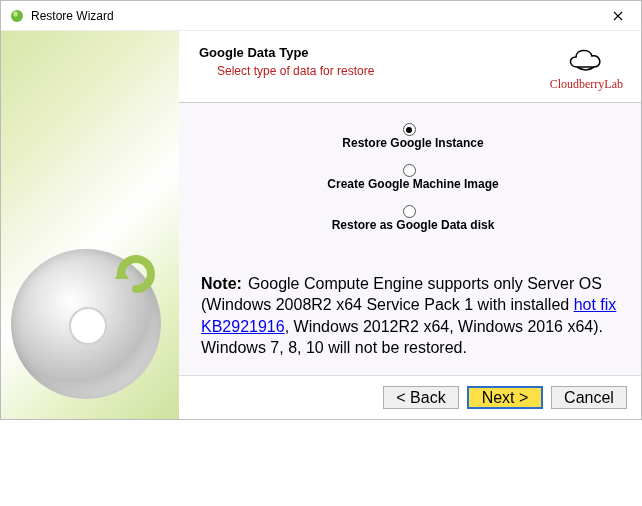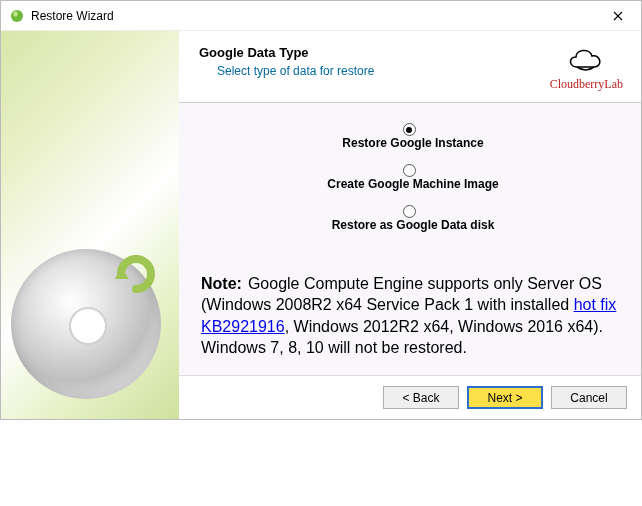--- a/index.html
+++ b/index.html
@@ -81,21 +81,21 @@
     min-width: 0;
   }
   .header {
     display: flex;
     align-items: flex-start;
     padding: 14px 18px 10px 20px;
     border-bottom: 1px solid #ccc;
   }
   .header-text { flex: 1; }
   .header-text .heading { font-weight: bold; font-size: 13px; margin-bottom: 4px; }
-  .header-text .subheading { font-size: 12px; color: #0369a1; padding-left: 18px; }
+  .header-text .subheading { font-size: 12px; color: #b91c1c; padding-left: 18px; }
   .brand { text-align: center; color: #b91c1c; font-size: 12px; font-family: Georgia, serif; }
   .brand svg { display: block; margin: 0 auto 2px; }
 
   .content {
     flex: 1;
     background: #f9f7fb;
     padding: 20px 16px 10px 22px;
     display: flex;
     flex-direction: column;
   }
@@ -140,21 +140,21 @@
     display: flex;
     justify-content: flex-end;
     gap: 8px;
     background: #fff;
   }
   .btn {
     min-width: 76px;
     height: 23px;
     border: 1px solid #adadad;
     background: #efefef;
-    font-size: 12px;
+    font-size: 16px;
     font-family: inherit;
     cursor: pointer;
     padding: 0 10px;
   }
   .btn.primary {
     border: 2px solid #2a6fce;
     background: #fde047;
   }
 </style>
 </head>

